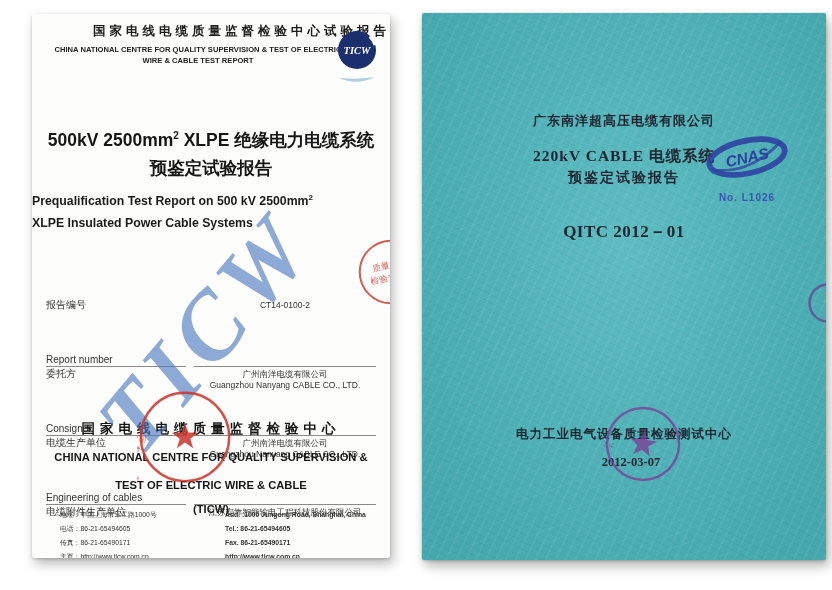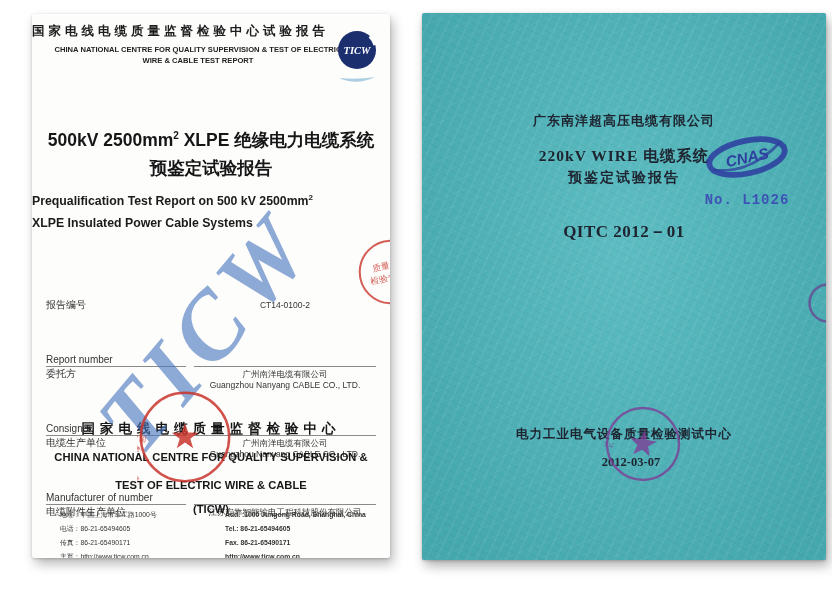--- a/index.html
+++ b/index.html
@@ -3,21 +3,21 @@
 <meta charset="utf-8">
 <style>
   html,body{margin:0;padding:0;}
   body{width:832px;height:590px;background:#ffffff;position:relative;overflow:hidden;
        font-family:"Liberation Sans","DejaVu Sans",sans-serif;-webkit-font-smoothing:antialiased;}
   .doc{position:absolute;border-radius:2px;overflow:hidden;}
 
   
   .left-doc{left:32px;top:14px;width:358px;height:544px;background:#fdfdfc;
             box-shadow:3px 6px 12px rgba(0,0,0,.28), 0 1px 3px rgba(0,0,0,.18);}
-  .ld-header-cn{position:absolute;top:9px;left:0;width:100%;text-align:left;
+  .ld-header-cn{position:absolute;top:9px;left:0;width:100%;text-align:right;
                 font-size:12.5px;font-weight:bold;letter-spacing:4px;color:#1d1d1d;white-space:nowrap;}
   .ld-header-en{position:absolute;top:30px;left:16px;width:300px;text-align:center;
                 font-size:7.6px;font-weight:bold;line-height:11px;color:#222;}
   .ticw-logo{position:absolute;top:14px;left:300px;width:50px;height:58px;}
   .ld-title-cn{position:absolute;left:0;width:100%;text-align:center;
                font-size:17.5px;font-weight:bold;color:#161616;}
   .ld-title-cn sup{font-size:10px;}
   .ld-title-en{position:absolute;left:0;width:100%;
                font-size:12.3px;font-weight:bold;color:#1b1b1b;}
   .ld-title-en sup{font-size:8px;}
@@ -52,22 +52,22 @@
                repeating-linear-gradient(28deg, rgba(0,0,0,.035) 0 1px, transparent 1px 7px),
                repeating-linear-gradient(160deg, rgba(255,255,255,.04) 0 1px, transparent 1px 12px);}
   .rd-text{position:absolute;left:0;width:100%;text-align:center;color:#1e2430;font-weight:bold;z-index:2;}
   .rd-company{top:99px;font-size:13px;letter-spacing:1px;}
   .rd-title1{top:133px;font-size:15.5px;letter-spacing:1px;}
   .rd-title2{top:156px;font-size:14px;letter-spacing:2px;}
   .rd-qitc{top:207px;font-size:17px;letter-spacing:.5px;}
   .rd-org{top:413px;font-size:12.5px;letter-spacing:1px;}
   .rd-date{top:442px;font-size:12.5px;padding-left:7px;}
   .cnas-block{position:absolute;left:277px;top:117px;width:96px;text-align:center;z-index:3;}
-  .cnas-number{margin-top:2px;font-size:14px;font-weight:bold;color:#3d52b5;letter-spacing:1px;
-               font-family:Liberation Mono, monospace;}
+  .cnas-number{margin-top:2px;font-size:10px;font-weight:bold;color:#3d52b5;letter-spacing:1px;
+               font-family:Liberation Sans, sans-serif;}
 </style>
 </head>
 <body>
 
 <div class="doc left-doc">
 
   <div class="ld-header-cn">国家电线电缆质量监督检验中心试验报告</div>
   <div class="ld-header-en">
     <div>CHINA NATIONAL CENTRE FOR QUALITY SUPERVISION &amp; TEST OF ELECTRIC</div>
     <div>WIRE &amp; CABLE TEST REPORT</div>
@@ -109,21 +109,21 @@
       </div>
       <div class="t-gap"></div>
       <div class="t-value">
         <div>广州南洋电缆有限公司</div>
         <div>Guangzhou Nanyang CABLE CO., LTD.</div>
       </div>
     </div>
     <div class="t-row">
       <div class="t-label">
         <div>电缆生产单位</div>
-        <div>Manufacturer of number</div>
+        <div>Engineering of cables</div>
       </div>
       <div class="t-gap"></div>
       <div class="t-value">
         <div>广州南洋电缆有限公司</div>
         <div>Guangzhou Nanyang CABLE CO., LTD.</div>
       </div>
     </div>
     <div class="t-row">
       <div class="t-label">
         <div>电缆附件生产单位</div>
@@ -174,21 +174,21 @@
     <div>Add. :1000 Jungong Road, Shanghai, China</div>
     <div>Tel.: 86-21-65494605</div>
     <div>Fax. 86-21-65490171</div>
     <div>http://www.ticw.com.cn</div>
   </div>
 </div>
 
 <div class="doc right-doc">
 
   <div class="rd-text rd-company">广东南洋超高压电缆有限公司</div>
-  <div class="rd-text rd-title1">220kV WIRE 电缆系统</div>
+  <div class="rd-text rd-title1">220kV CABLE 电缆系统</div>
   <div class="rd-text rd-title2">预鉴定试验报告</div>
 
   <div class="cnas-block">
     <svg width="96" height="56" viewBox="0 0 100 58">
       <g transform="rotate(-12 50 28)">
         <ellipse cx="50" cy="28" rx="40" ry="17" fill="none" stroke="#2e3f9f" stroke-width="6" opacity=".88"></ellipse>
         <path d="M 13,34 Q 50,46 87,20" stroke="#2e3f9f" stroke-width="3" fill="none" opacity=".75"></path>
         <text x="50" y="34" text-anchor="middle" font-size="16" font-weight="bold" font-style="italic" fill="#2e3f9f" font-family="Liberation Sans, DejaVu Sans, sans-serif">CNAS</text>
       </g>
     </svg>

